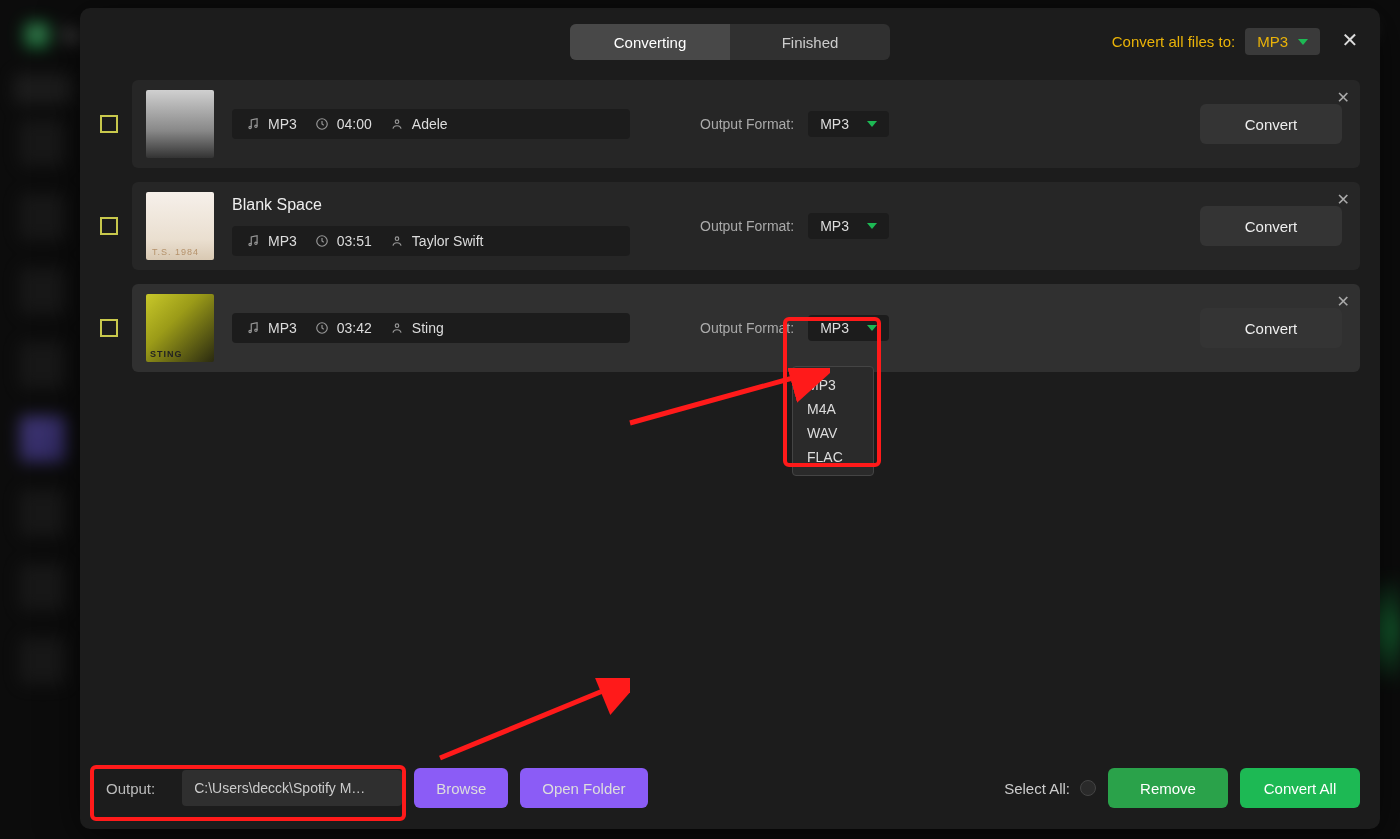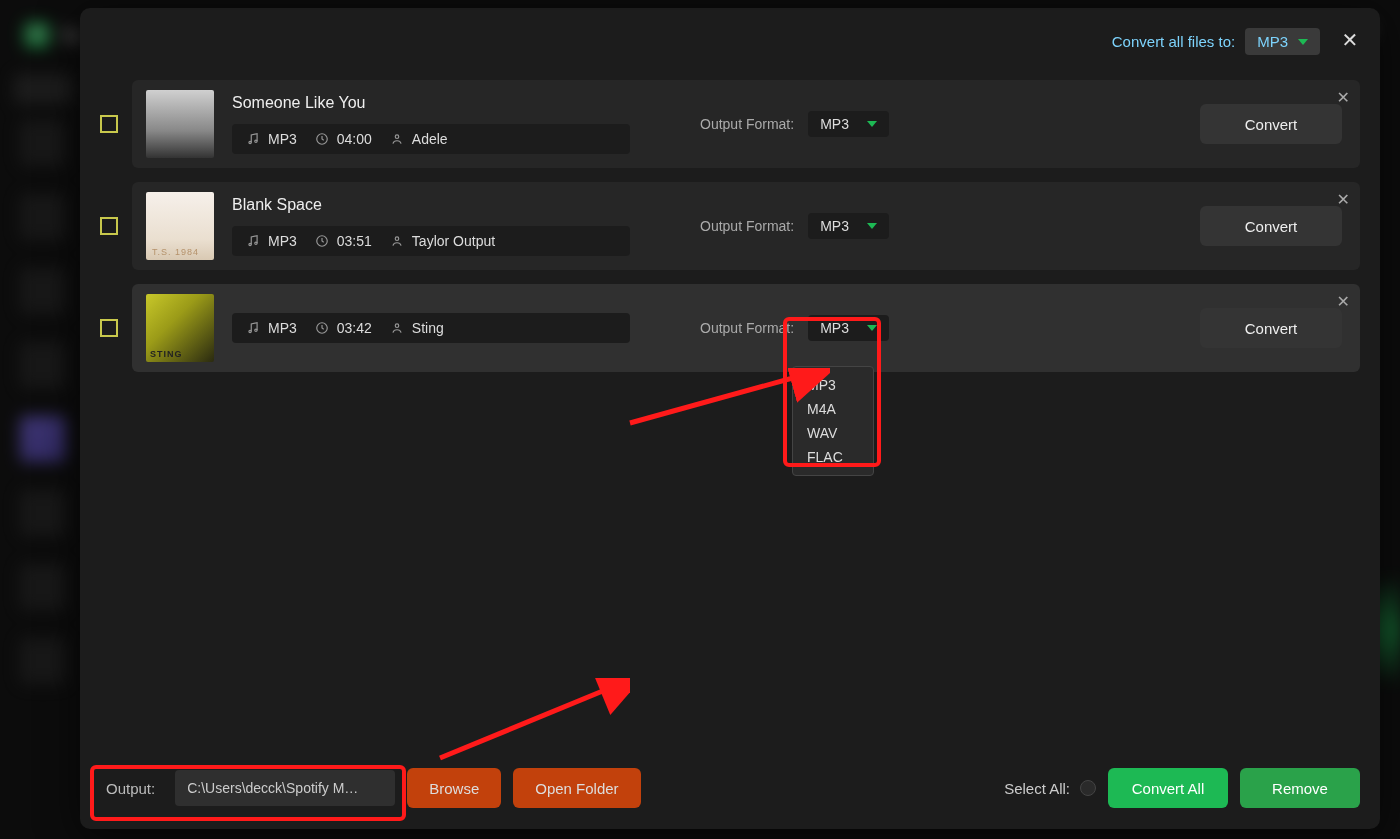--- a/index.html
+++ b/index.html
@@ -16,21 +16,21 @@
   .bg-sidebar .sbi.purple { background: linear-gradient(135deg,#6a5acd,#4b3fa3); }
   .bg-right { position: absolute; right: 0; top: 560px; width: 40px; height: 140px; background: radial-gradient(circle at 100% 50%, #1db954 0%, transparent 70%); }
   .bg-closex { position: absolute; top: 18px; right: 24px; color: #fff; font-size: 22px; }
 
   
   .modal { position: absolute; left: 80px; top: 8px; right: 20px; bottom: 10px; background: #1c1c1c; border-radius: 10px; box-shadow: 0 8px 40px rgba(0,0,0,0.6); display: flex; flex-direction: column; padding: 16px 20px 18px 20px; }
   .tabs { position: absolute; left: 50%; top: 16px; transform: translateX(-50%); display: flex; background: #303030; border-radius: 6px; overflow: hidden; height: 36px; }
   .tab { width: 160px; display: flex; align-items: center; justify-content: center; font-size: 15px; color: #ccc; cursor: pointer; }
   .tab.active { background: #484848; color: #fff; }
 
-  .convert-all { position: absolute; right: 60px; top: 20px; display: flex; align-items: center; gap: 10px; font-size: 15px; color: #7dd3fc; }
+  .convert-all { position: absolute; right: 60px; top: 20px; display: flex; align-items: center; gap: 10px; font-size: 15px; color: #eab308; }
   .format-pill { display: flex; align-items: center; gap: 10px; background: #3a3a3a; padding: 5px 12px; border-radius: 4px; cursor: pointer; }
   .caret-down { width: 0; height: 0; border-left: 5px solid transparent; border-right: 5px solid transparent; border-top: 6px solid #1db954; }
   .close-x { position: absolute; right: 18px; top: 20px; width: 24px; height: 24px; color: #ddd; cursor: pointer; display: flex; align-items: center; justify-content: center; font-size: 20px; }
 
   .tracks { margin-top: 56px; display: flex; flex-direction: column; gap: 14px; position: relative; }
   .track-row { display: flex; align-items: center; }
   .chk { width: 18px; height: 18px; border: 2px solid #c8c84c; margin-right: 14px; flex-shrink: 0; }
   .track-card { flex: 1; background: #262626; border-radius: 6px; padding: 10px 14px; display: flex; align-items: center; position: relative; }
   .track-card.sel { background: #303030; }
   .art { width: 68px; height: 68px; border-radius: 2px; margin-right: 18px; flex-shrink: 0; }
@@ -58,24 +58,24 @@
 
   
   .dropdown { position: absolute; background: #2a2a2a; border: 1px solid #444; border-radius: 4px; padding: 6px 0; width: 82px; }
   .dropdown .opt { padding: 4px 14px; font-size: 14px; color: #ddd; cursor: pointer; }
 
   
   .arrow-svg { position: absolute; pointer-events: none; }
 
   
   .bottombar { position: absolute; left: 20px; right: 20px; bottom: 16px; height: 50px; display: flex; align-items: center; gap: 12px; }
-  .out-lbl { font-size: 15px; color: #bbb; margin-left: 6px; margin-right: 8px; }
+  .out-lbl { font-size: 15px; color: #bbb; margin-left: 6px; margin-right: 15px; }
   .out-path { flex: 0 0 220px; height: 36px; background: #2f2f2f; border-radius: 4px; display: flex; align-items: center; padding: 6px 12px; font-size: 14px; color: #ccc; overflow: hidden; white-space: nowrap; }
   .btn { height: 40px; padding: 0 22px; border-radius: 6px; display: flex; align-items: center; justify-content: center; font-size: 15px; cursor: pointer; }
-  .btn.grey { background: #c2410c; color: #ddd; }
+  .btn.grey { background: #8b5cf6; color: #ddd; }
   .spacer { flex: 1; }
   .selall { display: flex; align-items: center; gap: 10px; font-size: 15px; color: #ccc; text-align: center; }
   .radio { width: 16px; height: 16px; border-radius: 50%; background: #2a2a2a; border: 1px solid #444; }
   .btn.green { background: #2aa24a; color: #fff; min-width: 120px; }
   .btn.green:last-child { background: #1db954; }
 
   svg { display: block; }
 </style>
 </head>
 <body>
@@ -99,38 +99,41 @@
       <div class="sbi"></div>
       <div class="sbi"></div>
       <div class="sbi"></div>
   </div>
   <div class="bg-right"></div>
   <div class="bg-closex">✕</div>
 </div>
 
 <div class="modal">
 
+  <div class="tabs">
+    <div class="tab active">Converting</div>
+    <div class="tab">Finished</div>
+  </div>
 
   <div class="convert-all">
     <span>Convert all files to:</span>
     <div class="format-pill">
       <span>MP3</span>
       <span class="caret-down"></span>
     </div>
   </div>
   <div class="close-x">✕</div>
 
   <div class="tracks">
 
     <div class="track-row">
       <div class="chk"></div>
       <div class="track-card">
         <div class="art a1"></div>
         <div class="track-meta">
-          <div class="track-title">Someone Like You</div>
           <div class="meta-bar">
             <div class="mi">
                 <svg class="micon" viewBox="0 0 24 24" fill="none" stroke="#ccc" stroke-width="2">
                   <path d="M9 18V5l10-2v13"></path>
                   <circle cx="7" cy="18" r="2"></circle>
                   <circle cx="17" cy="16" r="2"></circle>
                 </svg>
                 <span>MP3</span>
               </div>
             <div class="mi">
@@ -183,21 +186,21 @@
                   <circle cx="12" cy="12" r="9"></circle>
                   <path d="M12 7v5l3 2"></path>
                 </svg>
                 <span>03:51</span>
               </div>
             <div class="mi">
                 <svg class="micon" viewBox="0 0 24 24" fill="none" stroke="#ccc" stroke-width="2">
                   <circle cx="12" cy="8" r="3"></circle>
                   <path d="M5 20c1-4 5-5 7-5s6 1 7 5"></path>
                 </svg>
-                <span>Taylor Output</span>
+                <span>Taylor Swift</span>
               </div>
           </div>
         </div>
         <div class="outfmt">
           <span>Output Format:</span>
           <div class="fmt-select">
             <span>MP3</span>
             <span class="caret-down"></span>
           </div>
         </div>
@@ -282,19 +285,19 @@
   <div class="bottombar">
     <span class="out-lbl">Output:</span>
     <div class="out-path">C:\Users\decck\Spotify M…</div>
     <div class="btn grey">Browse</div>
     <div class="btn grey">Open Folder</div>
     <div class="spacer"></div>
     <div class="selall">
       <span>Select All:</span>
       <div class="radio"></div>
     </div>
+    <div class="btn green" style="background:#2aa24a">Remove</div>
     <div class="btn green" style="background:#1db954">Convert All</div>
-    <div class="btn green" style="background:#2aa24a">Remove</div>
   </div>
 
   <div class="hl" style="left:10px; bottom:8px; width:316px; height:56px;"></div>
 
 </div>
 
 </body></html>

